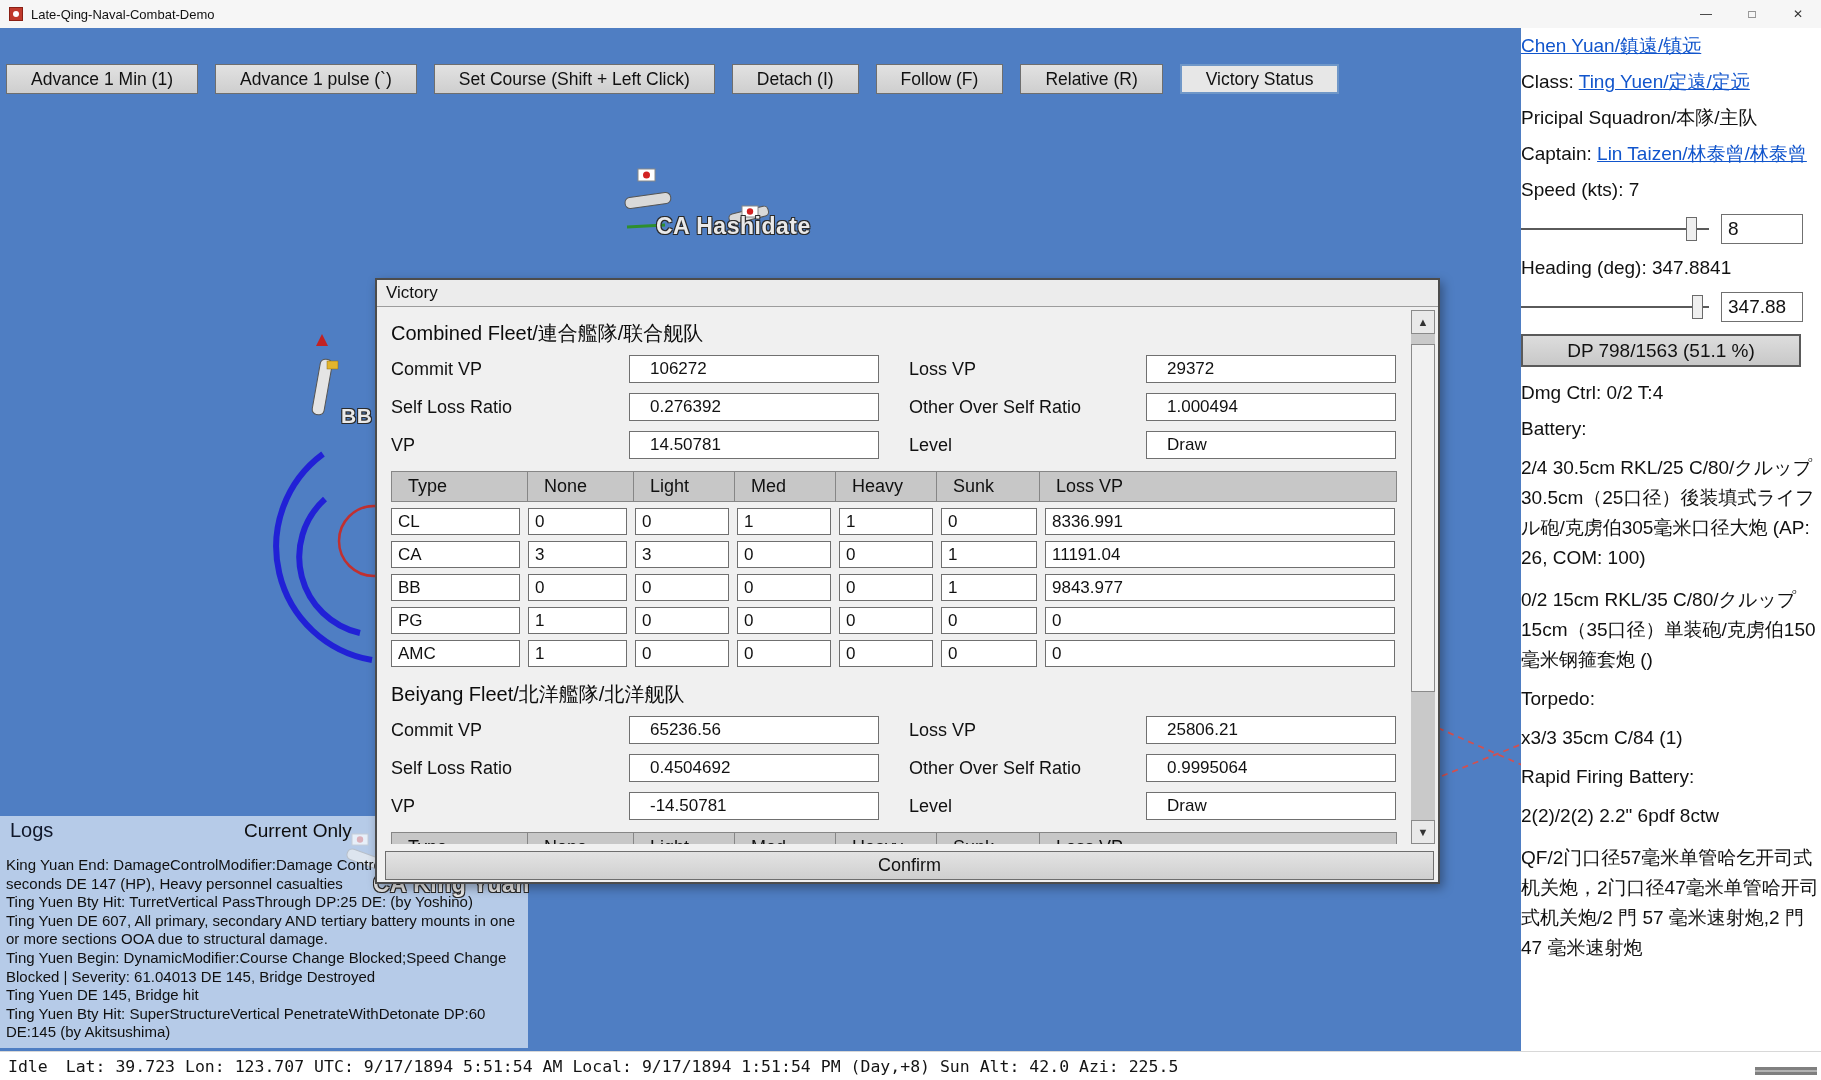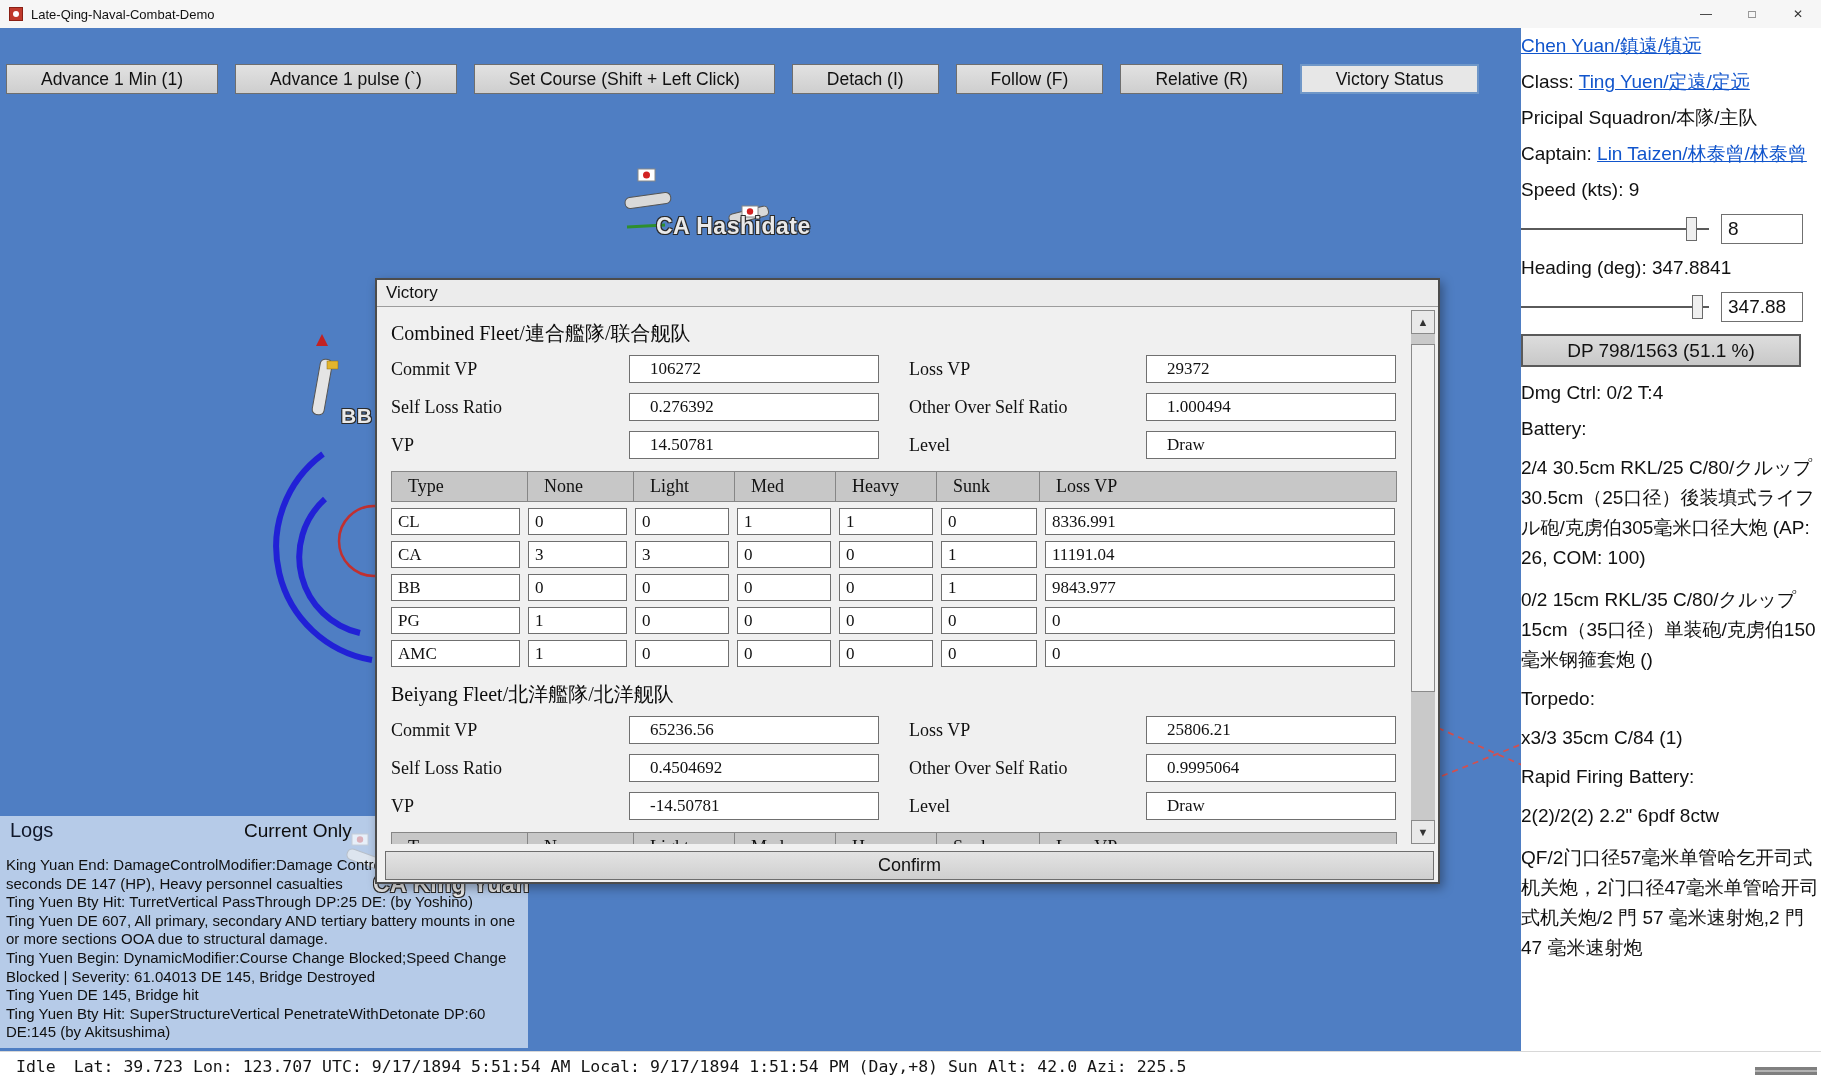--- a/index.html
+++ b/index.html
@@ -23,21 +23,21 @@
              display:flex; align-items:stretch; font-size:18px; }
   .menu-item { display:flex; align-items:center; padding:0 28px; cursor:default; }
   .menu-item:first-child { padding:0 40px; }
   .menu-item.active { border-bottom:3px solid #1b1b1b; }
 
   
   .map { position:absolute; left:0; top:28px; width:1521px; height:1023px; background:#4f7ec3; overflow:hidden; }
   .map-art { position:absolute; left:0; top:0; z-index:1; pointer-events:none; }
 
   .toolbar { position:absolute; left:6px; top:36px; height:32px; display:flex; gap:17px; z-index:2; }
-  .tb-btn { height:30px; padding:0 34px; font-size:17.5px; color:#111; white-space:nowrap;
+  .tb-btn { height:30px; padding:0 24px; font-size:17.5px; color:#111; white-space:nowrap;
             background:linear-gradient(#e2e2e2,#cecece); border:1px solid #6e6e6e;
             display:flex; align-items:center; }
   .tb-btn.active { background:#e7e7e7; border:2px solid #6f97c8; }
 
   .ship-label { position:absolute; z-index:4; font-size:23px; font-weight:600; color:#e9e9e9;
                 letter-spacing:0.5px; white-space:nowrap;
                 text-shadow:-1px -1px 0 #2b2b2b, 1px -1px 0 #2b2b2b, -1px 1px 0 #2b2b2b, 1px 1px 0 #2b2b2b; }
 
   
   .logs { position:absolute; left:0; top:788px; width:528px; height:232px; z-index:3;
@@ -45,21 +45,21 @@
   .logs-title { position:absolute; left:10px; top:3px; font-size:20px; color:#0f172a; }
   .logs-filter { position:absolute; left:244px; top:4px; font-size:19px; color:#0d0d0d; }
   .log-entries { position:absolute; left:0; top:40px; width:522px; padding:0 6px; }
   .log-line { font-size:15px; line-height:18.6px; color:#101010; }
 
   
   .dialog { position:absolute; left:375px; top:250px; width:1065px; height:606px; z-index:10;
             background:#f0f0f0; border:2px solid #4c4c4c; box-shadow:3px 4px 10px rgba(0,0,0,0.35); }
   .dialog-titlebar { height:27px; background:#ececec; border-bottom:1px solid #9c9c9c;
                      font-size:17px; padding:3px 9px; }
-  .viewport { position:absolute; left:8px; top:30px; width:1022px; height:534px; overflow:hidden;font-family:Liberation Serif, serif; }
+  .viewport { position:absolute; left:8px; top:30px; width:1022px; height:534px; overflow:hidden; }
   .fleet-heading { font-size:20px; margin:10px 0 8px 6px; color:#0c0c0c; }
   .fleet-heading.second { margin-top:14px; }
   .field-row { display:flex; align-items:center; margin:5px 0 10px 6px; height:28px; }
   .f-label { font-size:18px; width:238px; }
   .f-label.l2 { margin-left:30px; width:237px; }
   .f-input { width:250px; height:28px; line-height:26px; background:#fff; border:1px solid #707070;
              padding:0 20px; font-size:17px; overflow:hidden; white-space:nowrap; }
   .vt { margin-left:6px; }
   .vt-header { display:flex; margin-top:12px; }
   .vt-hcell { height:31px; line-height:29px; background:#c7c7c7; border:1px solid #868686;
@@ -93,21 +93,21 @@
   .value-box { margin-left:12px; width:82px; height:30px; line-height:28px; background:#fff;
                border:1px solid #707070; padding:0 6px; font-size:19px; overflow:hidden; }
   .dp-bar { margin:10px 0 14px 0; width:280px; height:33px; background:linear-gradient(#dddddd,#c8c8c8);
             border:2px solid #5a5a5a; font-size:19px; display:flex; align-items:center; justify-content:center; }
   .rp-text { font-size:19px; line-height:30px; margin-bottom:12px; word-break:break-word; }
 
   
   .statusbar { position:absolute; left:0; top:1051px; width:1821px; height:29px; background:#fff;
                border-top:1px solid #d8d8d8; display:flex; align-items:center;
                font-family:"DejaVu Sans Mono", monospace; font-size:16.5px; color:#141414; }
-  .status-mode { margin-left:16px; }
+  .status-mode { margin-left:8px; }
   .status-text { margin-left:18px; white-space:nowrap; }
   .watermark { position:absolute; right:4px; bottom:3px; width:62px; height:10px; opacity:0.75;
                background:repeating-linear-gradient(#555 0 3px, #999 3px 5px, #555 5px 8px, #fff 8px 10px); }
 </style>
 </head>
 <body>
 
 <div class="stage">
 
   <div class="titlebar">
@@ -316,21 +316,21 @@
       <div class="confirm-btn">Confirm</div>
     </div>
   </div>
 
   <div class="right-panel">
     <div class="rp-row"><span class="rp-link">Chen Yuan/鎮遠/镇远</span></div>
     <div class="rp-row"><span>Class:</span> <span class="rp-link">Ting Yuen/定遠/定远</span></div>
     <div class="rp-row">Pricipal Squadron/本隊/主队</div>
     <div class="rp-row"><span>Captain:</span> <span class="rp-link">Lin Taizen/林泰曾/林泰曾</span></div>
 
-    <div class="rp-row">Speed (kts):  9</div>
+    <div class="rp-row">Speed (kts):  7</div>
     <div class="rp-slider-row">
       <div class="slider">
         <div class="slider-track"></div>
         <div class="slider-handle" style="left:88%;"></div>
       </div>
       <div class="value-box">8</div>
     </div>
 
     <div class="rp-row">Heading (deg):  347.8841</div>
     <div class="rp-slider-row">

